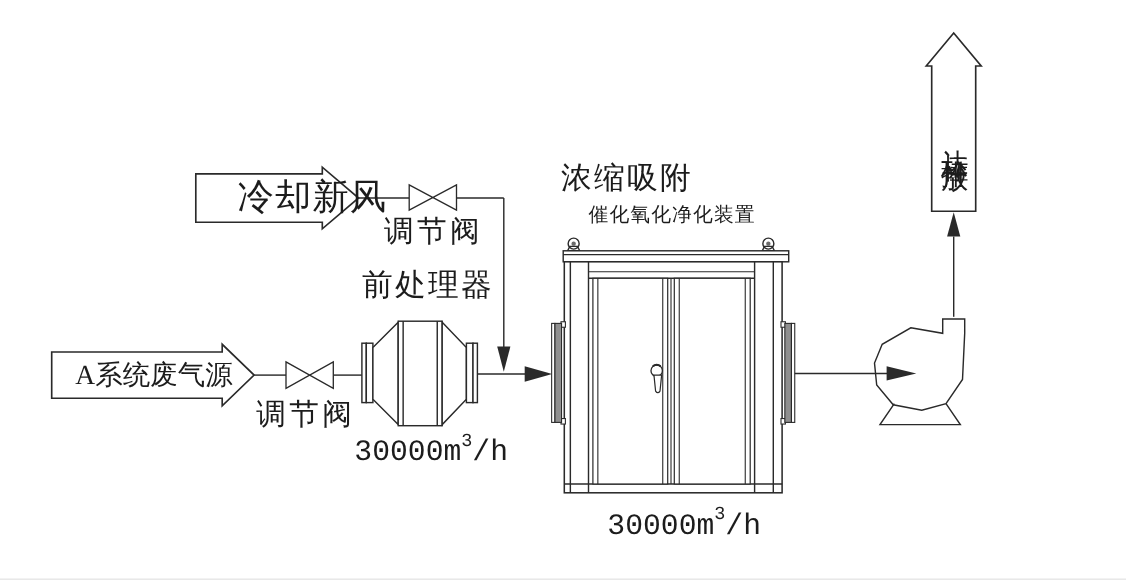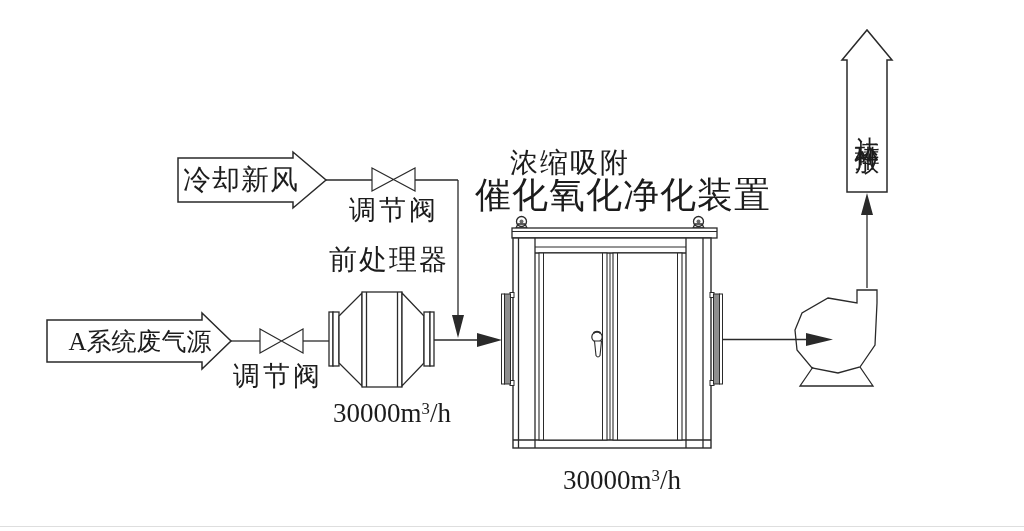--- a/index.html
+++ b/index.html
@@ -6,21 +6,21 @@
   #stage{
     position:relative;width:1024px;height:531px;background:#ffffff;overflow:hidden;
     font-family:"Liberation Serif","DejaVu Serif",serif;color:#1c1c1c;
   }
   #stage svg{position:absolute;left:0;top:0;}
   .lbl{
     position:absolute;display:flex;align-items:center;justify-content:center;
     white-space:nowrap;color:#1c1c1c;line-height:1;
   }
   .zh{font-family:"Liberation Serif","DejaVu Serif",serif;}
-  .num{font-family:Liberation Serif, serif;align-items:flex-end;}
+  .num{font-family:Liberation Mono, monospace;}
   .sup{font-size:0.62em;position:relative;top:-0.55em;}
   .vert{
     writing-mode:vertical-lr;text-orientation:upright;
     display:flex;align-items:center;justify-content:center;
   }
   .bottom-edge{position:absolute;left:0;top:526px;width:1024px;height:1px;background:#dedede;}
 </style>
 </head>
 <body>
 
@@ -119,39 +119,39 @@
       <line x1="722.5" y1="339.5" x2="808" y2="339.5"></line>
       <polygon points="806,333 806,346 833,339.5" fill="#2a2a2a" stroke="none"></polygon>
 
       <line x1="867" y1="288" x2="867" y2="215"></line>
       <polygon points="861,215 873,215 867,193" fill="#2a2a2a" stroke="none"></polygon>
 
       <path d="M842,60 L867,30 L892,60 L887,60 L887,192 L847,192 L847,60 Z" fill="#ffffff" stroke-width="1.5"></path>
     </g>
   </svg>
 
-  <div class="lbl zh" style="left:180px;top:165px;width:122px;height:30px;font-size:28px;letter-spacing:1px;">冷却新风</div>
+  <div class="lbl zh" style="left:180px;top:165px;width:122px;height:30px;font-size:33px;letter-spacing:1px;padding-left:43px;">冷却新风</div>
 
   <div class="lbl zh" style="left:49px;top:326px;width:152px;height:30px;font-size:25px;padding-left:15px;">A系统废气源</div>
 
   <div class="lbl zh" style="left:332px;top:196px;width:124px;height:28px;font-size:27px;letter-spacing:3px;">调节阀</div>
 
   <div class="lbl zh" style="left:216px;top:362px;width:124px;height:28px;font-size:27px;letter-spacing:3px;">调节阀</div>
 
   <div class="lbl zh" style="left:319px;top:246px;width:140px;height:28px;font-size:28px;letter-spacing:2px;">前处理器</div>
 
   <div class="lbl num" style="left:322px;top:397px;width:140px;height:30px;font-size:27px;">
     <span>30000m</span>
       <span class="sup">3</span>
       <span>/h</span>
   </div>
 
   <div class="lbl zh" style="left:500px;top:149px;width:140px;height:28px;font-size:28px;letter-spacing:2px;">浓缩吸附</div>
 
-  <div class="lbl zh" style="left:496px;top:181px;width:230px;height:28px;font-size:36px;letter-spacing:1px;margin-left:12px;">催化氧化净化装置</div>
+  <div class="lbl zh" style="left:496px;top:181px;width:230px;height:28px;font-size:18px;letter-spacing:1px;">催化氧化净化装置</div>
 
   <div class="lbl num" style="left:552px;top:464px;width:140px;height:30px;font-size:27px;">
     <span>30000m</span>
       <span class="sup">3</span>
       <span>/h</span>
   </div>
 
 
 
   <div class="lbl zh vert" style="left:847px;top:62px;width:40px;height:128px;font-size:25px;letter-spacing:5px;">达标排放</div>

